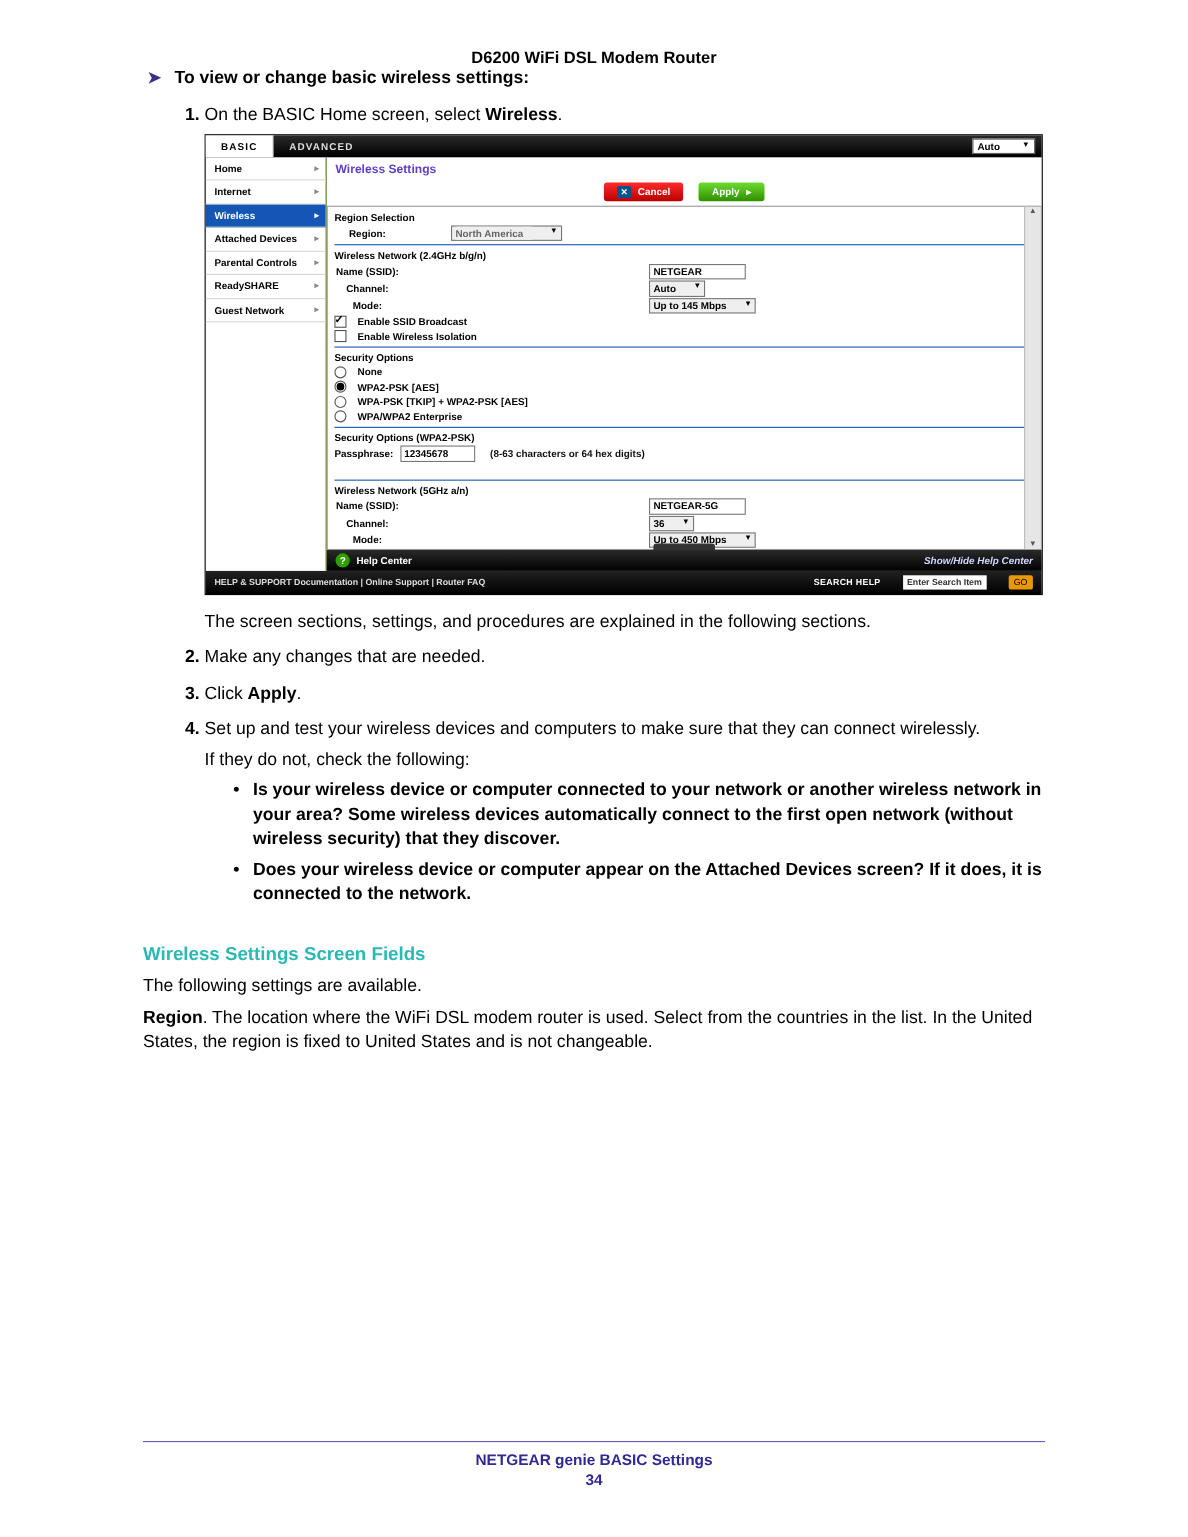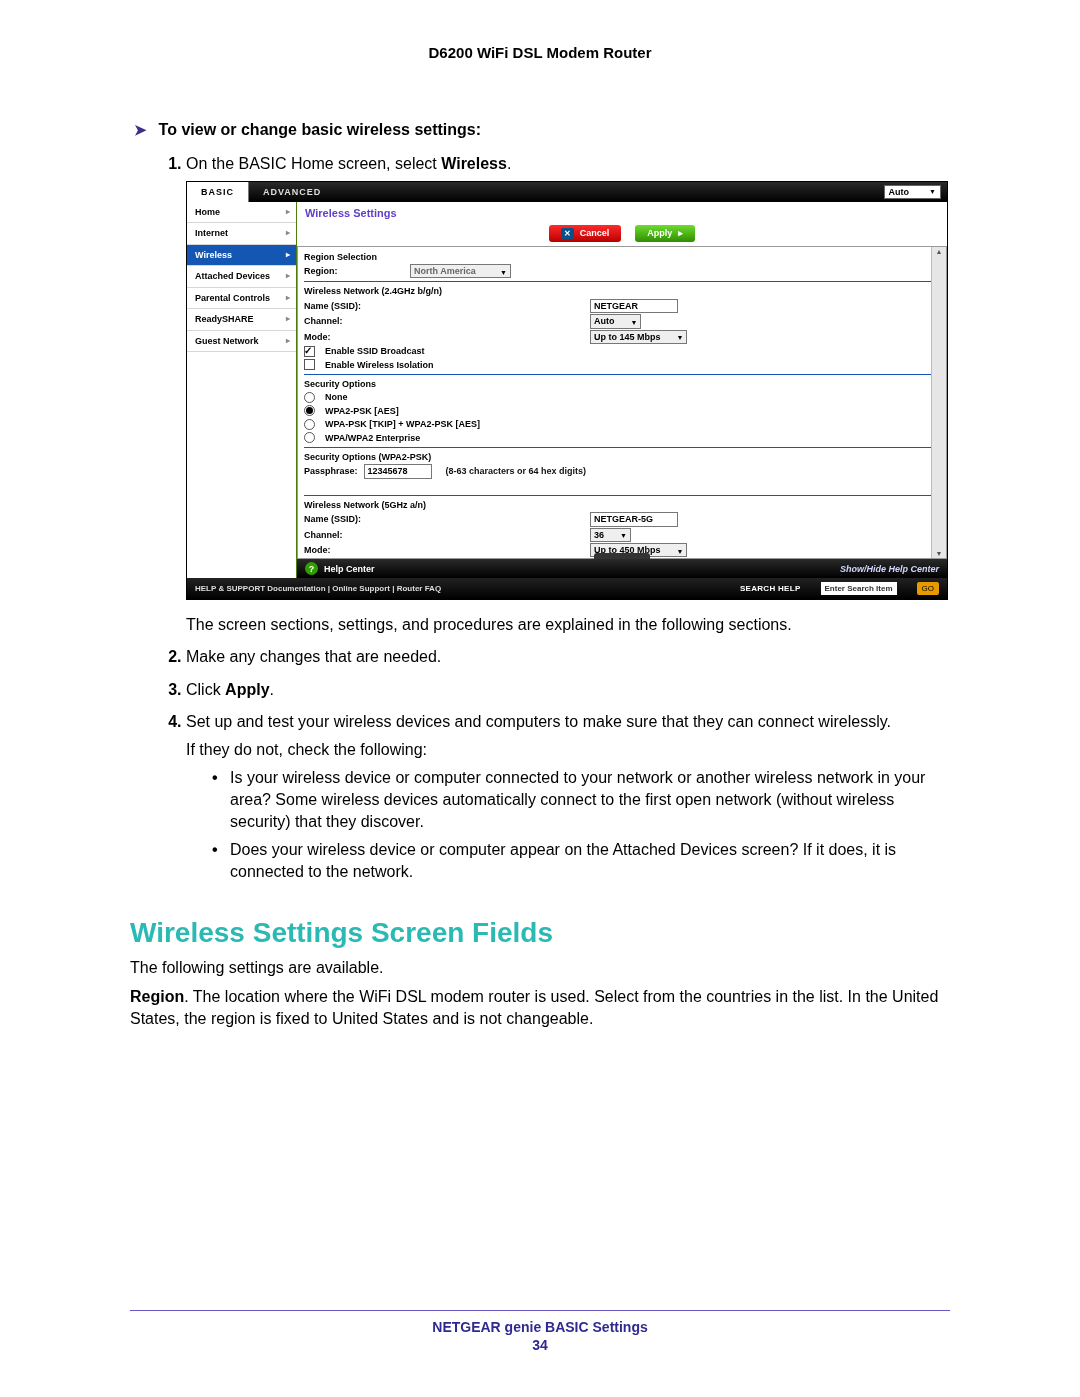--- a/index.html
+++ b/index.html
@@ -14,21 +14,20 @@
     width: 1080px;
     min-height: 1397px;
     position: relative;
     box-sizing: border-box;
     padding: 44px 130px 50px 130px;
   }
   .doc-title {
     text-align: center;
     font-weight: bold;
     font-size: 15px;
-    margin-bottom: 60px;
   }
   .lead-row {
     display: flex;
     align-items: baseline;
     gap: 12px;
     margin: 0 0 14px 4px;
     font-weight: bold;
     font-size: 16px;
   }
   .chev {
@@ -119,24 +118,24 @@
   }
   .scrollbar{
     position:absolute; right:0; top:0; bottom:0; width:14px;
     background:#e6e6e6; border-left:1px solid #bbb;
     display:flex; flex-direction:column; justify-content:space-between;
     align-items:center; font-size:7px; color:#555;
   }
   .hr{ border:none; border-top:1px solid #1456B4; margin:3px 0;}
   .sect-h{ font-weight:bold; font-size:9px; }
   .rowf{ display:flex; align-items:center; gap:6px; margin:1px 0; }
-  .rowf .lab{ width:60px; }
+  .rowf .lab{ width:60px;text-align:center; }
   .selbox{
     border:1px solid #777; background:#efefef; padding:0 3px;
-    display:inline-flex; align-items:flex-end; gap:16px; font-size:9px;
+    display:inline-flex; align-items:flex-start; gap:16px; font-size:9px;
   }
   .inp{
     border:1px solid #777; background:#fff; padding:0 3px; font-size:9px;
     min-width:80px; display:inline-block;
   }
   .inp.ro{ background:#efefef; color:#666; }
   .rcol{ margin-left:220px; }
   .rad, .chk{
     width:9px;height:9px;border:1px solid #555;display:inline-block;
     vertical-align:middle;margin-right:4px;position:relative;background:#fff;
@@ -177,21 +176,21 @@
   }
 
   
   ul.sub{ list-style:none; padding-left:26px; margin:6px 0 0 0;}
   ul.sub > li{ position:relative; padding-left:18px; margin:6px 0; font-size:16px; line-height:1.38;}
   ul.sub > li::before{
     content:"•"; position:absolute; left:0; top:0; color:#000; font-weight:bold;
   }
 
   h2.section{
-    color:#2BB9B4; font-size:28px; font-weight:bold;
+    color:#2BB9B4; font-size:17px; font-weight:bold;
     margin:34px 0 8px 0;
   }
   p.body{ font-size:16px; line-height:1.4; margin:6px 0; }
   .b{ font-weight:bold; }
 
   .footer{
     position:absolute; left:130px; right:130px; bottom:44px;
     text-align:center;
   }
   .footer hr{ border:none; border-top:1px solid #6B55C5; margin-bottom:8px;}
@@ -380,21 +379,21 @@
       </div>
 
       <p class="after-num">The screen sections, settings, and procedures are explained in the following sections.</p>
     </li>
 
     <li><span>Make any changes that are needed.</span></li>
     <li><span><span>Click </span><span class="b">Apply</span><span>.</span></span></li>
     <li>
       <span>Set up and test your wireless devices and computers to make sure that they can connect wirelessly.</span>
       <p class="after-num">If they do not, check the following:</p>
-      <ul class="sub" style="font-weight:normal;">
+      <ul class="sub" style="font-weight:bold;">
         <li>Is your wireless device or computer connected to your network or another wireless network in your area? Some wireless devices automatically connect to the first open network (without wireless security) that they discover.</li>
         <li>Does your wireless device or computer appear on the Attached Devices screen? If it does, it is connected to the network.</li>
       </ul>
     </li>
   </ol>
 
   <h2 class="section">Wireless Settings Screen Fields</h2>
   <p class="body">The following settings are available.</p>
   <p class="body">
     <span class="b">Region</span><span>. The location where the WiFi DSL modem router is used. Select from the countries in the list. In the United States, the region is fixed to United States and is not changeable.</span>

